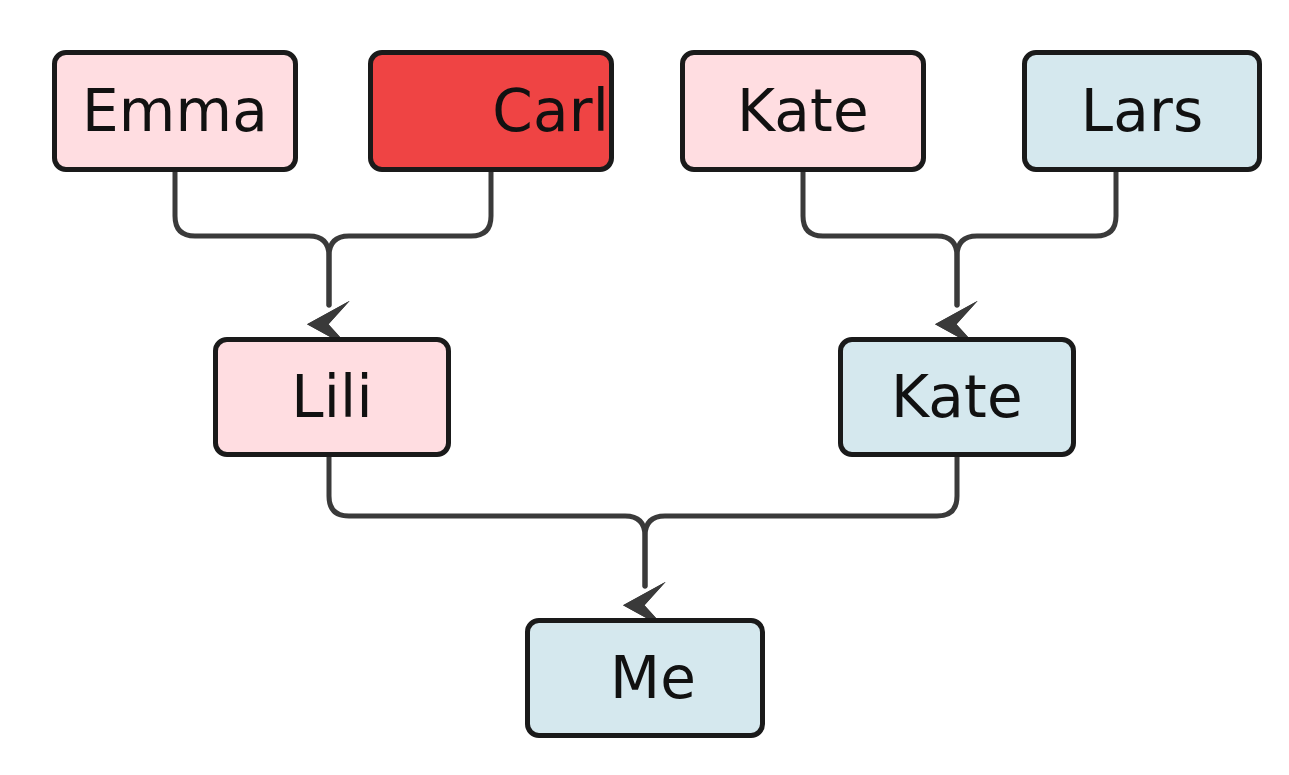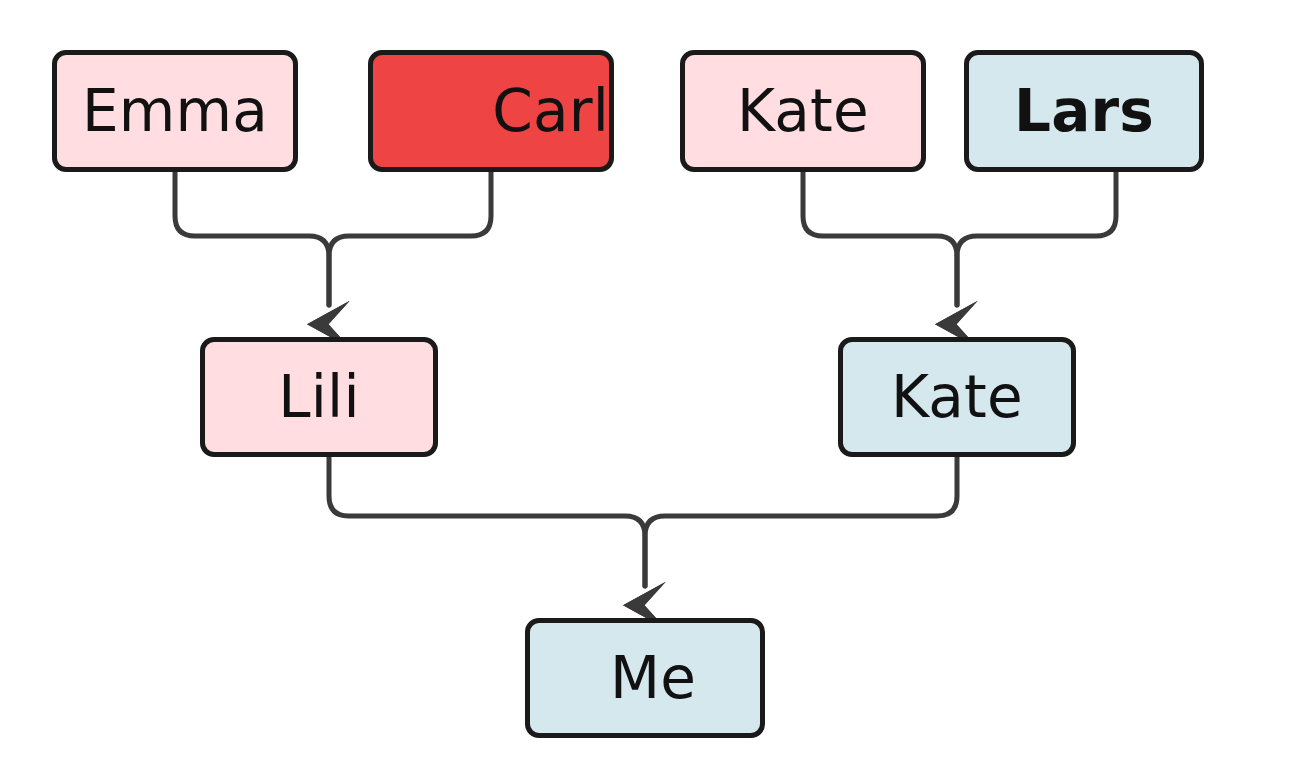--- a/index.html
+++ b/index.html
@@ -76,25 +76,25 @@
   </div>
 
   <div class="node" style="left:368px; top:50px; width:246px; height:122px; background:#ef4444;justify-content:flex-end;">
     <span class="node-label">Carl</span>
   </div>
 
   <div class="node" style="left:680px; top:50px; width:246px; height:122px; background:#ffdde1;">
     <span class="node-label">Kate</span>
   </div>
 
-  <div class="node" style="left:964px; top:50px; width:240px; height:122px; background:#d5e8ee;font-weight:bold;">
+  <div class="node" style="left:1022px; top:50px; width:240px; height:122px; background:#d5e8ee;">
     <span class="node-label">Lars</span>
   </div>
 
-  <div class="node" style="left:200px; top:337px; width:238px; height:120px; background:#ffdde1;">
+  <div class="node" style="left:213px; top:337px; width:238px; height:120px; background:#ffdde1;">
     <span class="node-label">Lili</span>
   </div>
 
   <div class="node" style="left:838px; top:337px; width:238px; height:120px; background:#d5e8ee;">
     <span class="node-label">Kate</span>
   </div>
 
   <div class="node" style="left:525px; top:618px; width:240px; height:120px; background:#d5e8ee;padding-left:16px;">
     <span class="node-label">Me</span>
   </div>

